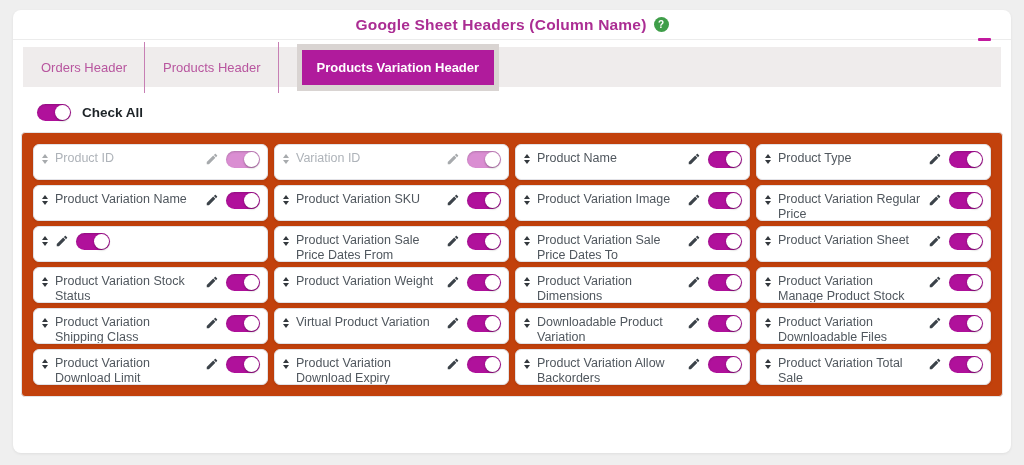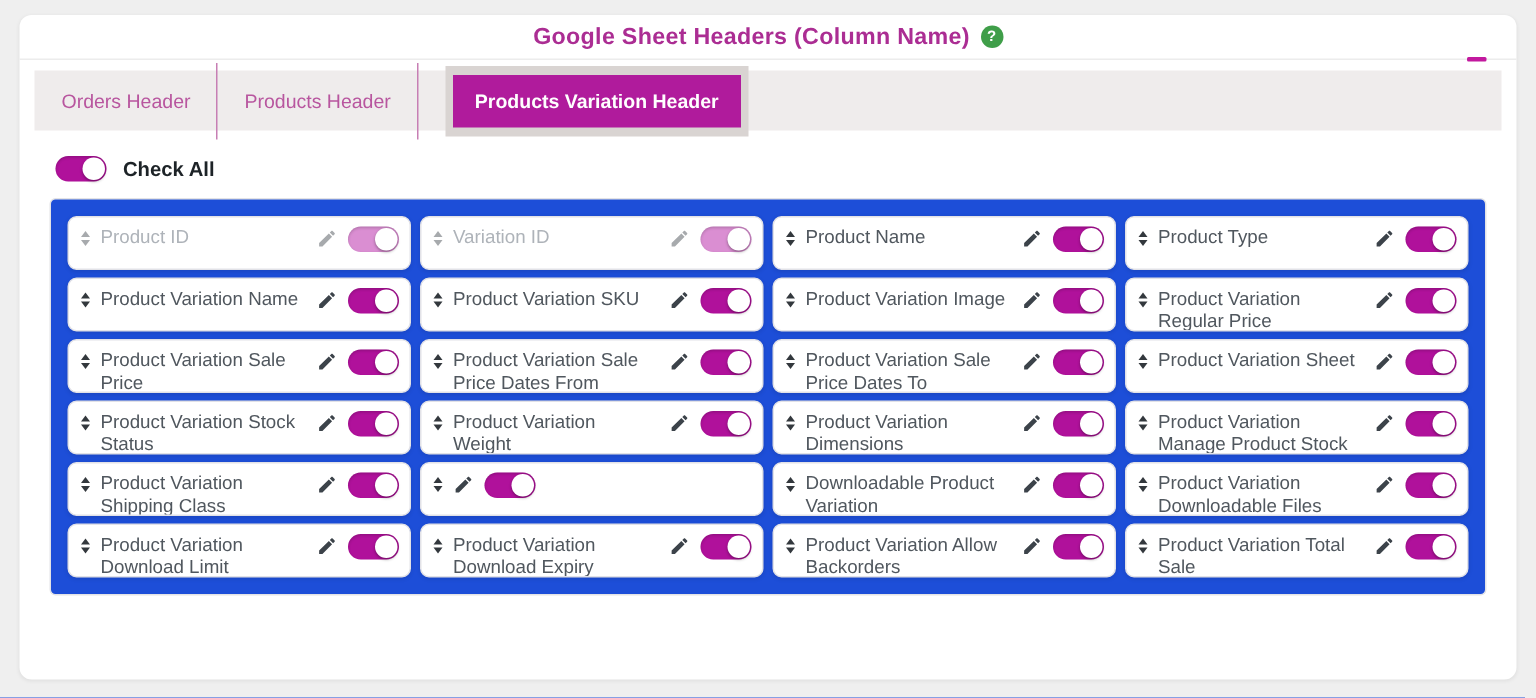--- a/index.html
+++ b/index.html
@@ -124,25 +124,25 @@
     width: 15px; height: 15px;
     border-radius: 50%;
     background: #ffffff;
     box-shadow: 0 1px 2px rgba(0,0,0,.35);
   }
   .toggle.on { background: #b0119b; }
   .toggle.on .knob { left: auto; right: 1px; }
   .disabled .toggle.on { background: #da8ed2; }
   
   .grid-box {
-    margin: 0 20px;
+    margin: 0 8px;
     border: 1px solid #e3e3e6;
     border-radius: 4px;
     padding: 11px;
-    background: #1d4ed8;
+    background: #c2410c;
   }
   .grid {
     display: grid;
     grid-template-columns: repeat(4, 1fr);
     gap: 5px 6px;
   }
   .cell {
     height: 36px;
     border: 1px solid #e2e2e7;
     border-radius: 6px;
@@ -328,21 +328,20 @@
     <div class="toggle on">
             <span class="knob"></span>
           </div>
   </div>
 
   <div class="cell">
     <span class="sort-icon">
             <i class="up"></i>
             <i class="down"></i>
           </span>
-    <span class="lbl">Product Variation Sale Price</span>
     <svg class="pencil" viewBox="0 0 24 24" fill="currentColor">
       <path d="M3 17.2V21h3.8L17.8 9.9l-3.7-3.7L3 17.2zM20.7 7c.4-.4.4-1 0-1.4l-2.3-2.3c-.4-.4-1-.4-1.4 0l-1.8 1.8 3.7 3.7L20.7 7z"></path>
     </svg>
     <div class="toggle on">
             <span class="knob"></span>
           </div>
   </div>
 
   <div class="cell">
     <span class="sort-icon">
@@ -454,20 +453,21 @@
     <div class="toggle on">
             <span class="knob"></span>
           </div>
   </div>
 
   <div class="cell">
     <span class="sort-icon">
             <i class="up"></i>
             <i class="down"></i>
           </span>
+    <span class="lbl">Virtual Product Variation</span>
     <svg class="pencil" viewBox="0 0 24 24" fill="currentColor">
       <path d="M3 17.2V21h3.8L17.8 9.9l-3.7-3.7L3 17.2zM20.7 7c.4-.4.4-1 0-1.4l-2.3-2.3c-.4-.4-1-.4-1.4 0l-1.8 1.8 3.7 3.7L20.7 7z"></path>
     </svg>
     <div class="toggle on">
             <span class="knob"></span>
           </div>
   </div>
 
 
   <div class="cell">

